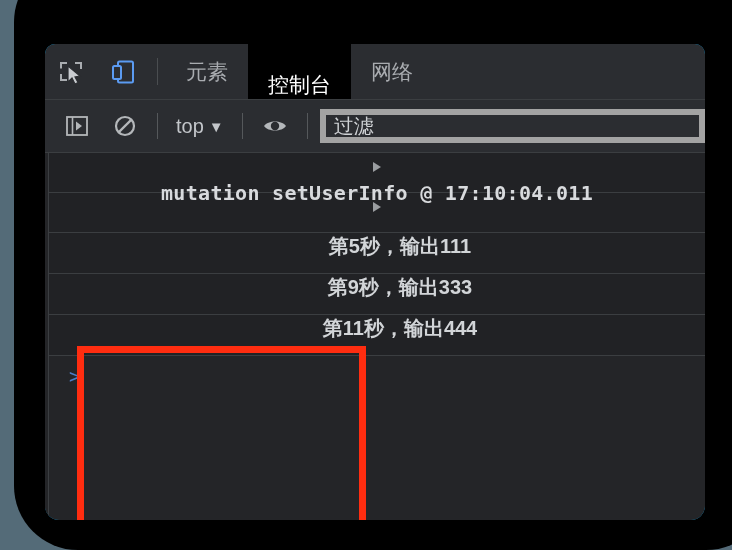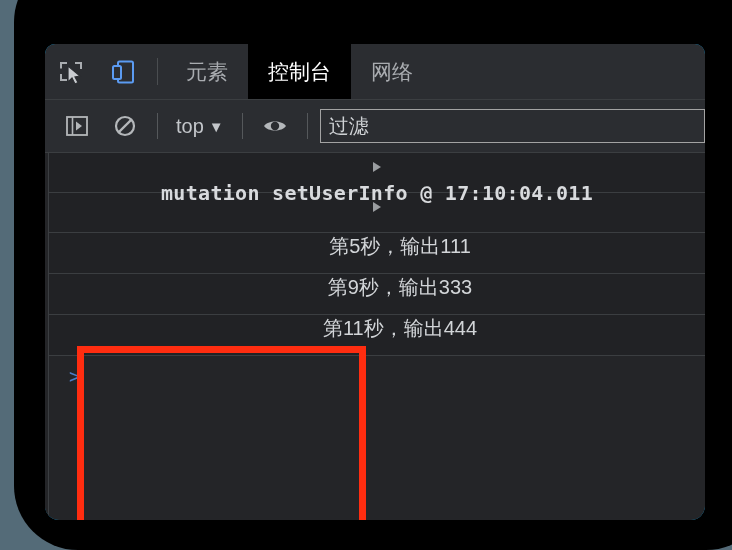--- a/index.html
+++ b/index.html
@@ -62,20 +62,21 @@
     align-items: center;
     justify-content: center;
     padding: 0 20px;
     font-size: 21px;
     color: #a9acb0;
     white-space: nowrap;
   }
   .tab.active {
     background: #000000;
     color: #ffffff;
+    align-items: flex-end;
   }
 
   
   #console-toolbar {
     position: relative;
     height: 52px;
     background: #2b2d31;
     display: flex;
     align-items: center;
     border-bottom: 1px solid #3b3e41;
@@ -101,21 +102,21 @@
     gap: 5px;
     padding: 0 10px;
     font-size: 20px;
     color: #c3c6ca;
   }
   #filter-input {
     flex: 1 1 auto;
     height: 34px;
     margin-left: 4px;
     background: #2b2d31;
-    border: 1px solid #a3a3a3;
+    border: 6px solid #a3a3a3;
     color: #cfd2d5;
     font-size: 20px;
     font-family: "Liberation Sans", sans-serif;
     padding: 0 8px;
     box-sizing: border-box;
     outline: none;
   }
   #filter-input::placeholder { color: #cfd2d5; opacity: 1; }
 
   
@@ -162,21 +163,21 @@
     font-size: 20px;
     font-weight: bold;
     color: #d8dadd;
     letter-spacing: 0.3px;
   }
   .cjk-text {
     font-size: 20px;
     color: #d2d5d8;
     padding-left: 46px;
   }
-  .msg-row.log { height: 41px; }
+  .msg-row.log { height: 41px; font-weight: bold; }
   #prompt-row {
     height: 40px;
     background: #242528;
     display: flex;
     align-items: center;
     padding-left: 20px;
   }
   #prompt-chevron {
     color: #4a7ec8;
     font-size: 19px;

